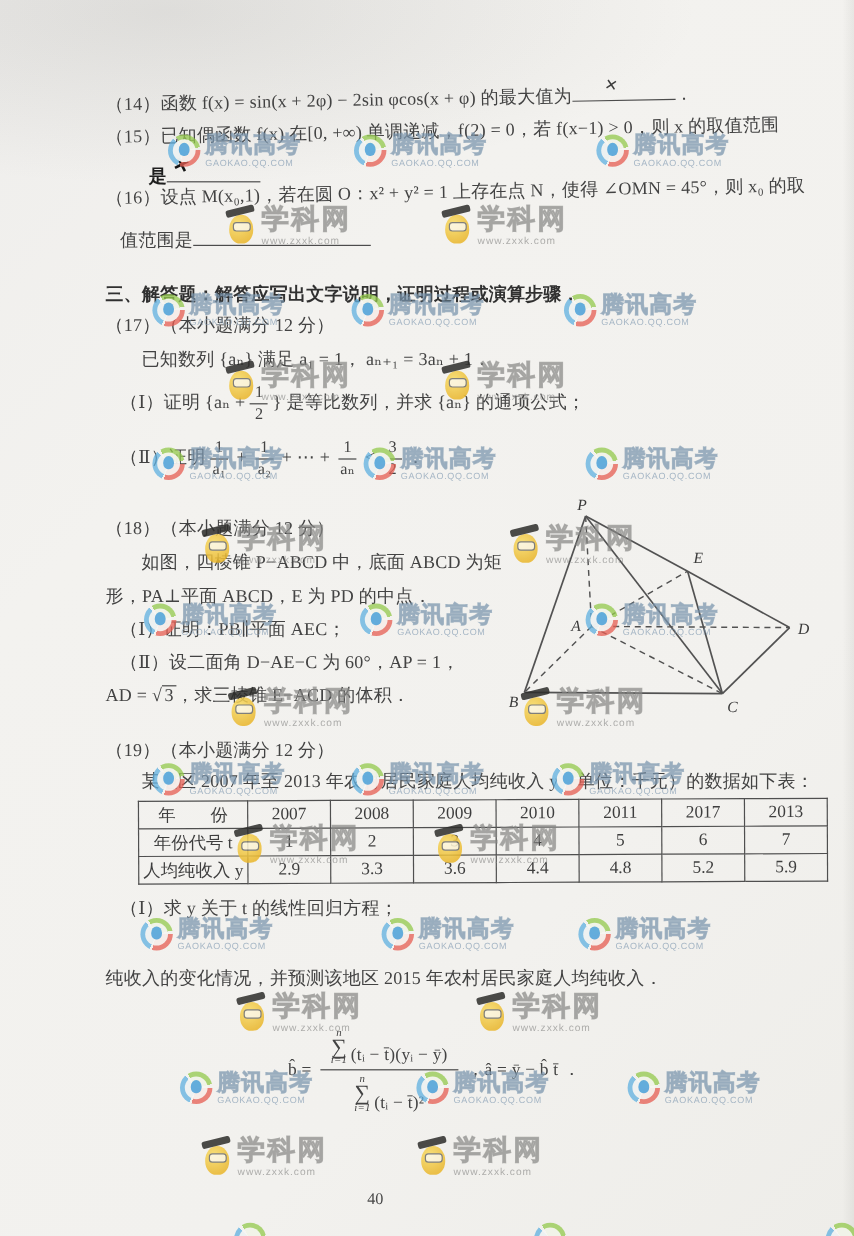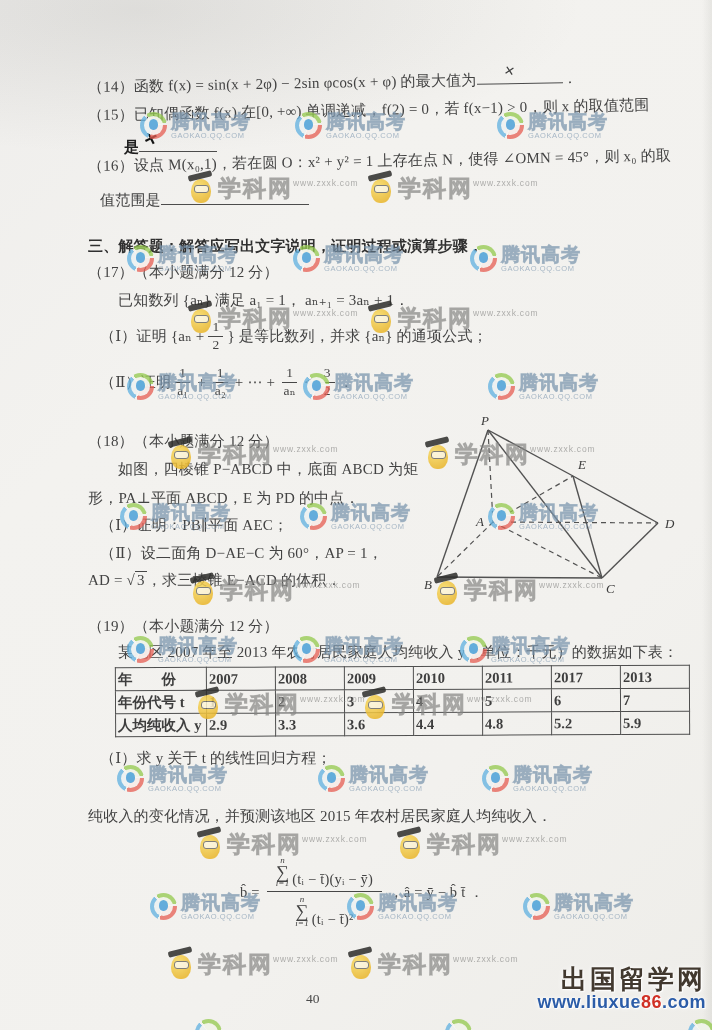--- a/index.html
+++ b/index.html
@@ -37,21 +37,21 @@
   .bigfr .den{display:inline-flex;align-items:flex-end;gap:3px;padding-top:3px;}
   .sig{display:inline-flex;flex-direction:column;align-items:center;line-height:1;}
   .sig i{font-style:italic;font-size:9px;}
   .sig em{font-style:normal;font-size:18px;line-height:.8;}
 
   
   .rad{border-top:1.2px solid #474747;padding:0 2px;}
 
   
   .tbl{position:absolute;left:115px;top:666px;z-index:2;border-collapse:collapse;transform:rotate(-.25deg);}
-  .tbl td{border:1.6px solid #4f4f4f;font-size:14.5px;color:#3e3e3e;text-align:left;height:20px;padding:1px 2px;background:transparent;font-weight:bold;}
+  .tbl td{border:1.6px solid #4f4f4f;font-size:14.5px;color:#3e3e3e;text-align:center;height:20px;padding:1px 2px;background:transparent;}
   .tbl td.c0{width:86px;} .tbl td.c{width:64px;}
 
   
   .wm{position:absolute;display:flex;align-items:center;z-index:3;pointer-events:none;}
   
   .tl{position:relative;width:27px;height:27px;margin-right:4px;flex:none;}
   .tl .ring{position:absolute;inset:0;border-radius:50%;
       background:conic-gradient(from 205deg,#5fb0e0 0 112deg,rgba(0,0,0,0) 112deg 124deg,#93c94c 124deg 232deg,rgba(0,0,0,0) 232deg 244deg,#e65d52 244deg 352deg,rgba(0,0,0,0) 352deg 360deg);
       opacity:.75;}
   .tl .inc{position:absolute;inset:4px;border-radius:50%;background:rgba(246,245,242,.92);}
@@ -60,21 +60,21 @@
   .tt b{font-family:"Liberation Sans","DejaVu Sans",sans-serif;font-size:19px;font-weight:bold;letter-spacing:1px;
         color:rgba(140,162,184,.42);-webkit-text-stroke:.8px rgba(115,143,170,.55);}
   .tt u{text-decoration:none;font-family:"Liberation Sans","DejaVu Sans",sans-serif;font-size:7.5px;letter-spacing:.6px;
         color:rgba(125,150,175,.65);margin-top:1px;}
   
   .zm{position:relative;width:26px;height:36px;margin-right:4px;flex:none;opacity:.85;}
   .zm .bd{position:absolute;left:3px;top:9px;width:20px;height:24px;border-radius:50% 50% 46% 46%;
         background:radial-gradient(circle at 35% 32%,#f9dc64,#eab72c 75%);}
   .zm .cap{position:absolute;left:0;top:3px;width:24px;height:6px;background:#2d2d2b;border-radius:2px;transform:rotate(-14deg);}
   .zm .gl{position:absolute;left:6px;top:15px;width:13px;height:6px;border:1px solid #6b6b68;border-radius:3px;background:rgba(255,255,255,.75);}
-  .zt{display:flex;flex-direction:row;line-height:1;}
+  .zt{display:flex;flex-direction:column;line-height:1;}
   .zt b{font-size:23px;font-weight:bold;letter-spacing:2px;
         color:rgba(158,158,156,.38);-webkit-text-stroke:.8px rgba(128,128,126,.55);}
   .zt u{text-decoration:none;font-family:"Liberation Sans","DejaVu Sans",sans-serif;font-size:8.5px;letter-spacing:.8px;
         color:rgba(140,140,138,.68);margin-top:2px;}
 
   
   .fig{position:absolute;left:420px;top:412px;z-index:2;}
   .fig line{stroke:#525252;stroke-width:1.4;}
   .fig .dash{stroke-dasharray:5 4;stroke-width:1.2;}
   .fig text{font-family:"Liberation Serif","DejaVu Serif",serif;font-style:italic;font-size:13px;fill:#3a3a3a;}
@@ -649,17 +649,13 @@
           </span>
           <span>(tᵢ − t̄)²</span>
         </span>
     </span>
     <span>，</span>
     <span>â = ȳ − b̂ t̄ ．</span>
   </div>
 
   <div class="pno">40</div>
 
-  <div class="site">
-    <div class="n">出国留学网</div>
-    <div class="u"><span>www.liuxue</span><span class="r">86</span><span>.com</span></div>
-  </div>
 </div>
 
 </body></html>

